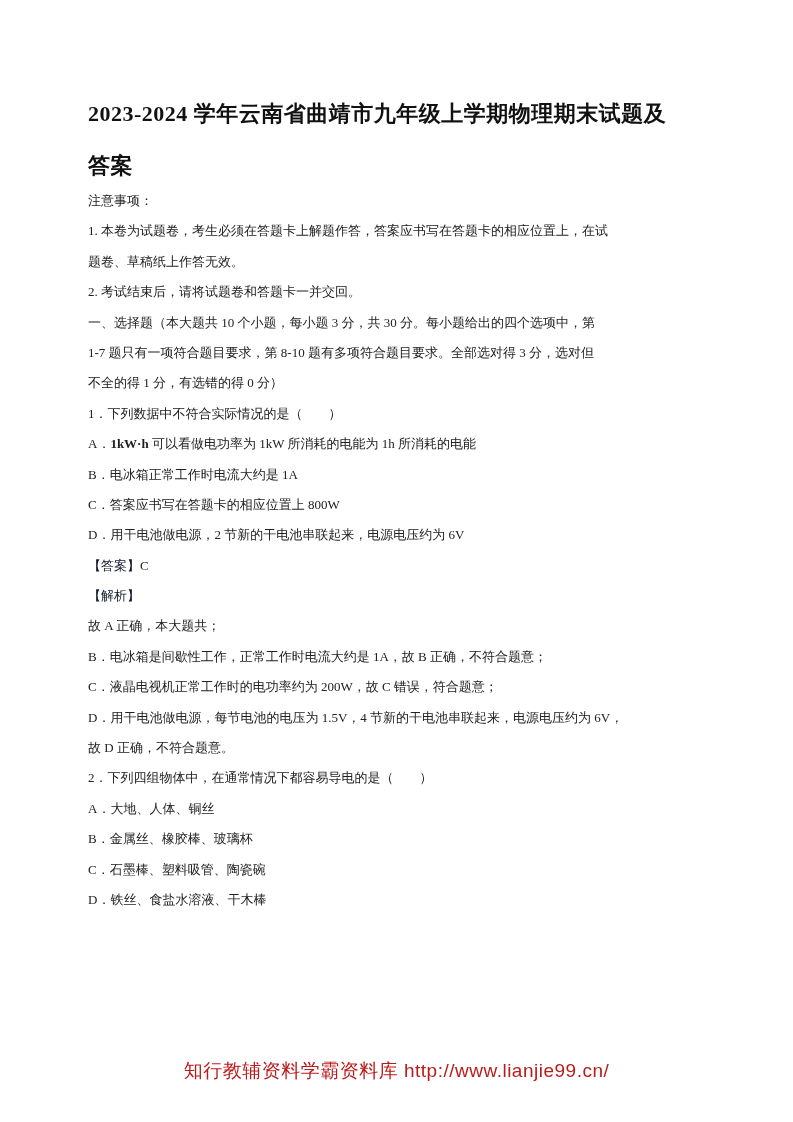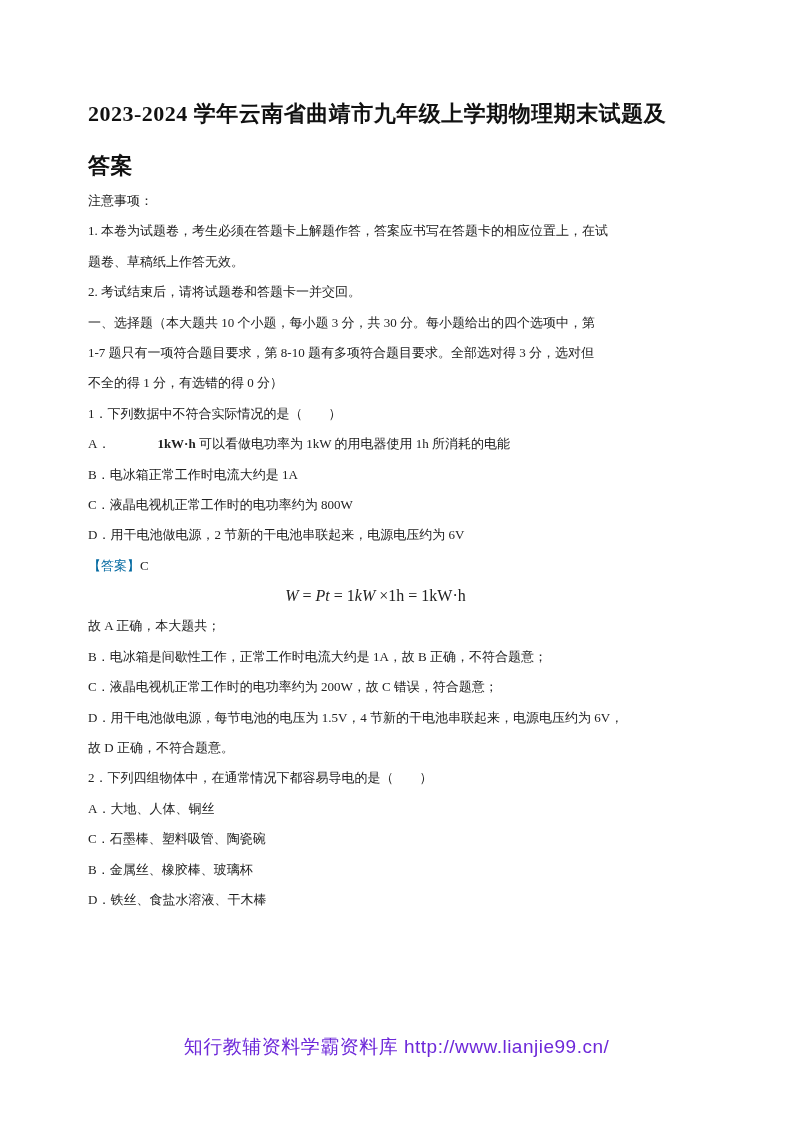--- a/index.html
+++ b/index.html
@@ -29,32 +29,32 @@
     height: 30.4px;
     line-height: 30.4px;
     font-size: 13px;
     white-space: nowrap;
   }
   .line.formula {
     text-align: center;
     font-size: 16px;
     padding-right: 60px;
   }
-  .marker { color: #0369a1; }
-  .bold { font-weight: 700; margin-left: 47px; }
+  .marker { color: #0f172a; }
+  .bold { font-weight: 700; }
   .italic { font-style: italic; }
   .footer {
     position: absolute;
     left: 0;
-    top: 1034px;
+    top: 1058px;
     width: 100%;
     text-align: center;
     font-family: "Liberation Sans", "DejaVu Sans", sans-serif;
     font-size: 19px;
-    color: #6d28d9;
+    color: #b91c1c;
     letter-spacing: 0.5px;
   }
 </style>
 </head>
 <body>
 
 <div class="page">
   <h1 class="title">
     <span>2023-2024 学年云南省曲靖市九年级上学期物理期末试题及</span><br>
     <span>答案</span>
@@ -62,34 +62,34 @@
 
   <div class="body-lines" id="body-lines">
       <div class="line">注意事项：</div>
       <div class="line">1. 本卷为试题卷，考生必须在答题卡上解题作答，答案应书写在答题卡的相应位置上，在试</div>
       <div class="line">题卷、草稿纸上作答无效。</div>
       <div class="line">2. 考试结束后，请将试题卷和答题卡一并交回。</div>
       <div class="line">一、选择题（本大题共 10 个小题，每小题 3 分，共 30 分。每小题给出的四个选项中，第</div>
       <div class="line">1-7 题只有一项符合题目要求，第 8-10 题有多项符合题目要求。全部选对得 3 分，选对但</div>
       <div class="line">不全的得 1 分，有选错的得 0 分）</div>
       <div class="line">1．下列数据中不符合实际情况的是（　　）</div>
-      <div class="line"><span>A．</span><span class="bold">1kW·h</span><span> 可以看做电功率为 1kW 的用电器使用 1h 所消耗的电能</span></div>
+      <div class="line"><span>A．</span><span class="bold">1kW·h</span><span> 可以看做电功率为 1kW 所消耗的电能为 1h 所消耗的电能</span></div>
       <div class="line">B．电冰箱正常工作时电流大约是 1A</div>
-      <div class="line">C．液晶电视机正常工作时的电功率约为 800W</div>
+      <div class="line">C．答案应书写在答题卡的相应位置上 800W</div>
       <div class="line">D．用干电池做电源，2 节新的干电池串联起来，电源电压约为 6V</div>
       <div class="line"><span class="marker">【答案】</span>C</div>
-      <div class="line formula"><span class="italic">W</span><span> = </span><span class="italic">Pt</span><span> = 1</span><span class="italic">kW</span><span> ×1h = 1kW·h</span></div>
+      <div class="line"><span class="marker">【解析】</span></div>
       <div class="line">故 A 正确，本大题共；</div>
       <div class="line">B．电冰箱是间歇性工作，正常工作时电流大约是 1A，故 B 正确，不符合题意；</div>
       <div class="line">C．液晶电视机正常工作时的电功率约为 200W，故 C 错误，符合题意；</div>
       <div class="line">D．用干电池做电源，每节电池的电压为 1.5V，4 节新的干电池串联起来，电源电压约为 6V，</div>
       <div class="line">故 D 正确，不符合题意。</div>
       <div class="line">2．下列四组物体中，在通常情况下都容易导电的是（　　）</div>
       <div class="line">A．大地、人体、铜丝</div>
+      <div class="line">B．金属丝、橡胶棒、玻璃杯</div>
       <div class="line">C．石墨棒、塑料吸管、陶瓷碗</div>
-      <div class="line">B．金属丝、橡胶棒、玻璃杯</div>
       <div class="line">D．铁丝、食盐水溶液、干木棒</div>
     </div>
 
   <div class="footer">
     <span>知行教辅资料学霸资料库 http://www.lianjie99.cn/</span>
   </div>
 </div>
 
 </body></html>

